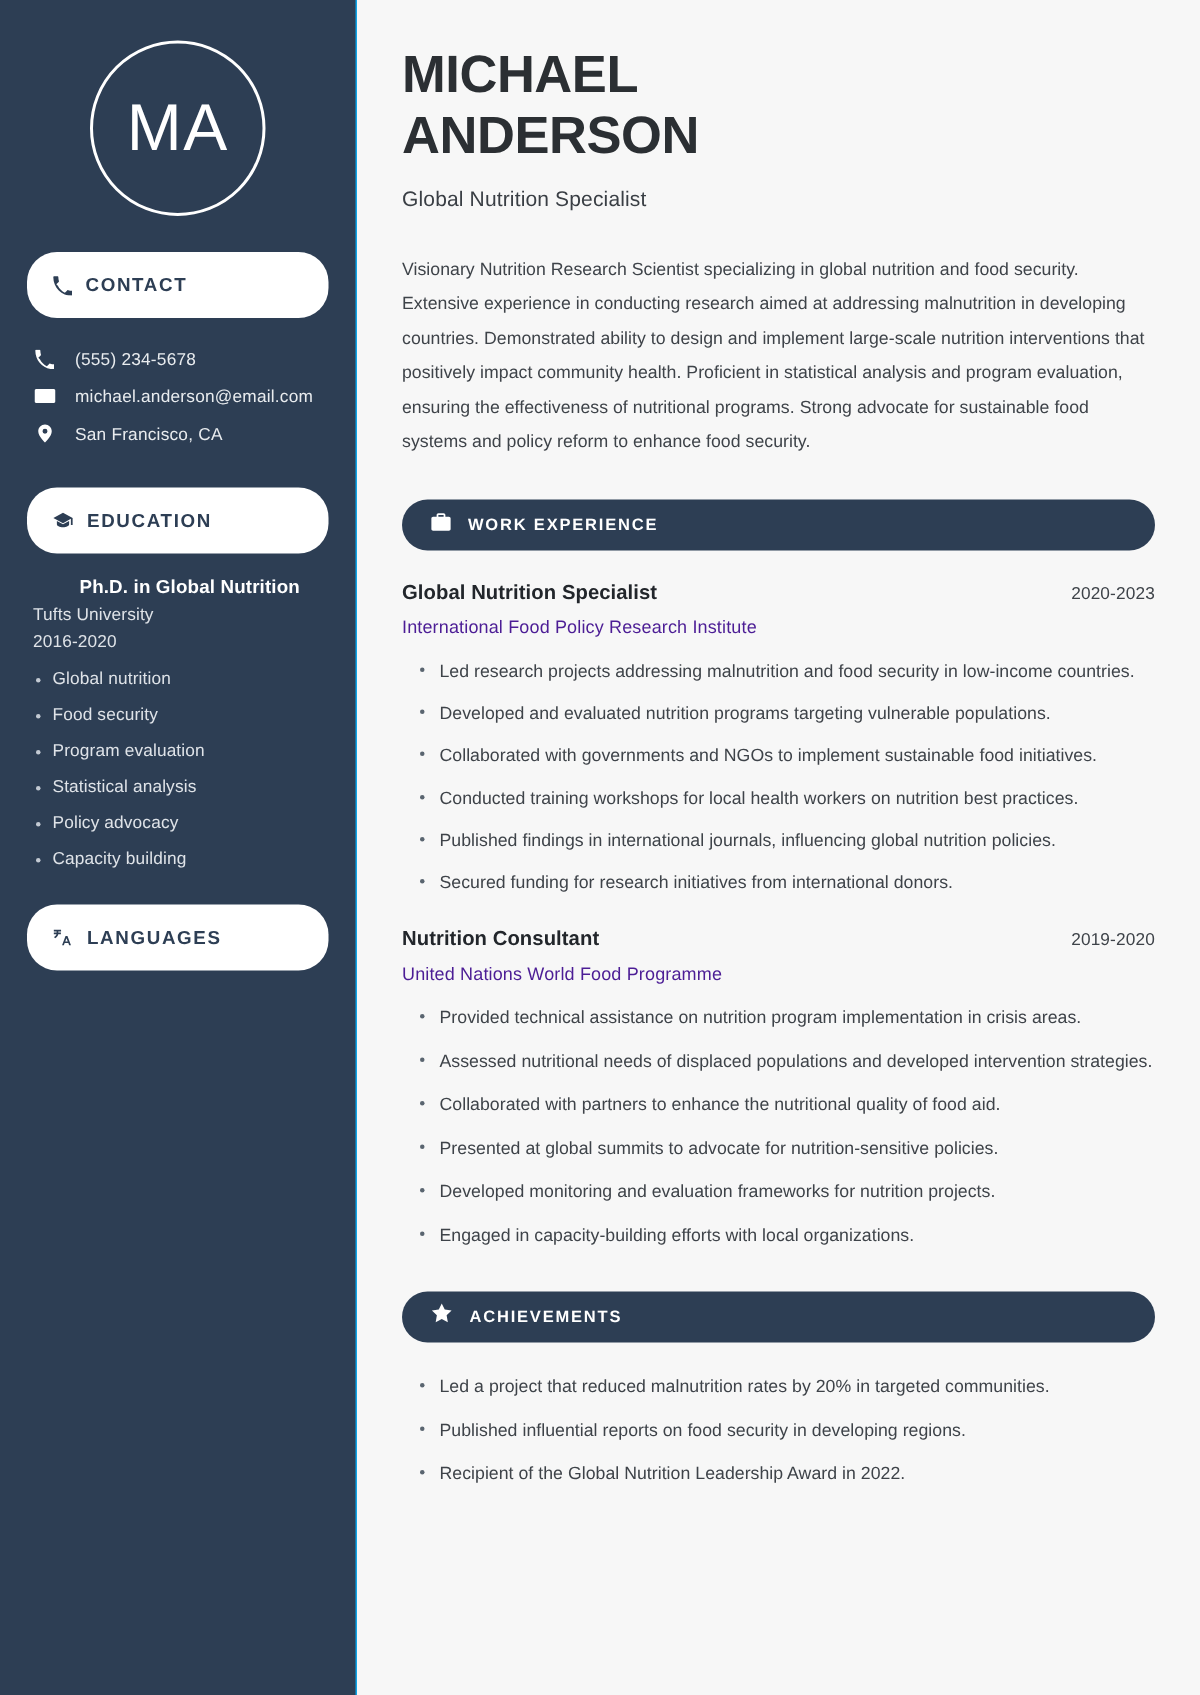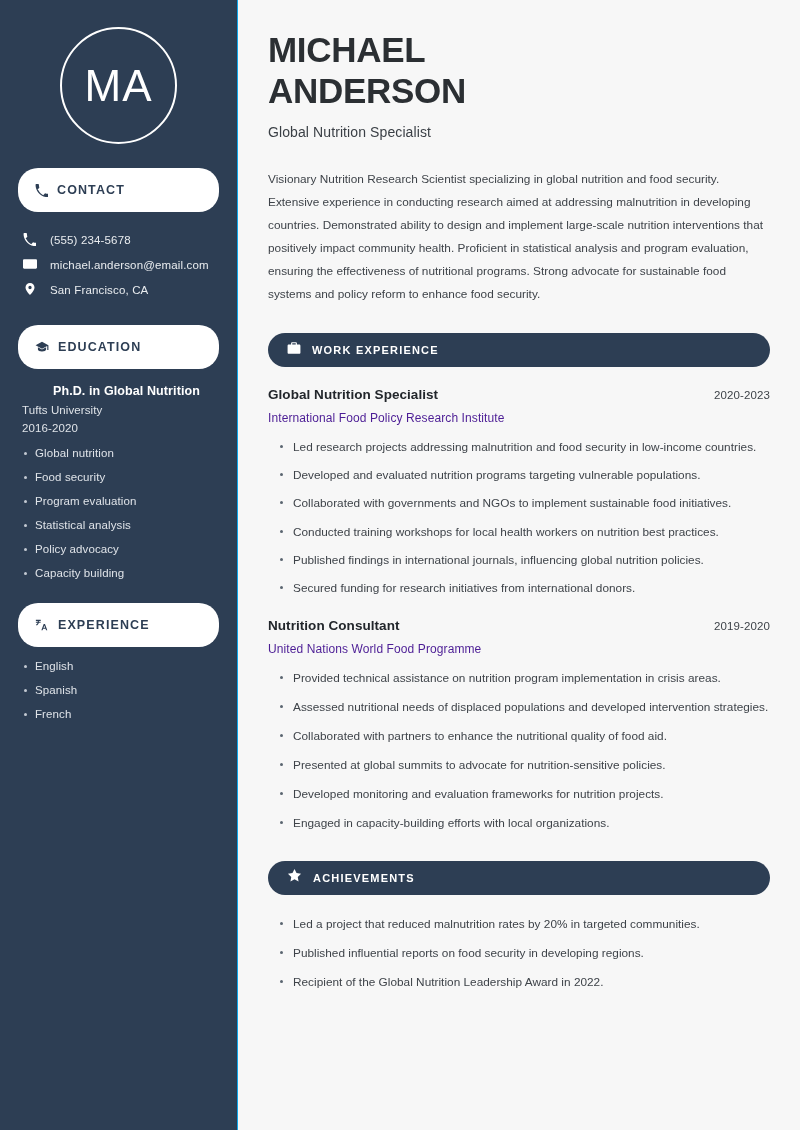--- a/index.html
+++ b/index.html
@@ -293,28 +293,23 @@
     </ul>
 
     <div class="pill">
       <span class="icon">
         <svg width="14" height="14" viewBox="0 0 24 24" fill="#2d3e54">
             <path d="M1.5 3.2h8.3v1.9H6.6v1.3h3v1.8h-3c-.4 2-1.7 3.6-3.6 4.7l-1.3-1.5c1.5-.8 2.5-1.9 2.9-3.2H1.5V6.4h3.2V5.1H1.5V3.2z"></path>
             <path d="M10.4 14.2 7.1 6.9H5.3l3.3 7.3h1.8z" opacity="0"></path>
             <path d="M14.9 10.2h2.2l4 10.6h-2.1l-.9-2.5h-4.2l-.9 2.5h-2.1l4-10.6zm1.1 2.6-1.4 3.9h2.8l-1.4-3.9z"></path>
           </svg>
       </span>
-      <span class="pill-title">EXPERIENCE</span>
-    </div>
-
-    <ul class="side-list">
-      <li>English</li>
-      <li>Spanish</li>
-      <li>French</li>
-    </ul>
+      <span class="pill-title">LANGUAGES</span>
+    </div>
+
 
   </aside>
 
   <main class="main">
 
     <h1 class="name">
       <span>MICHAEL</span><br>
       <span>ANDERSON</span>
     </h1>
 

